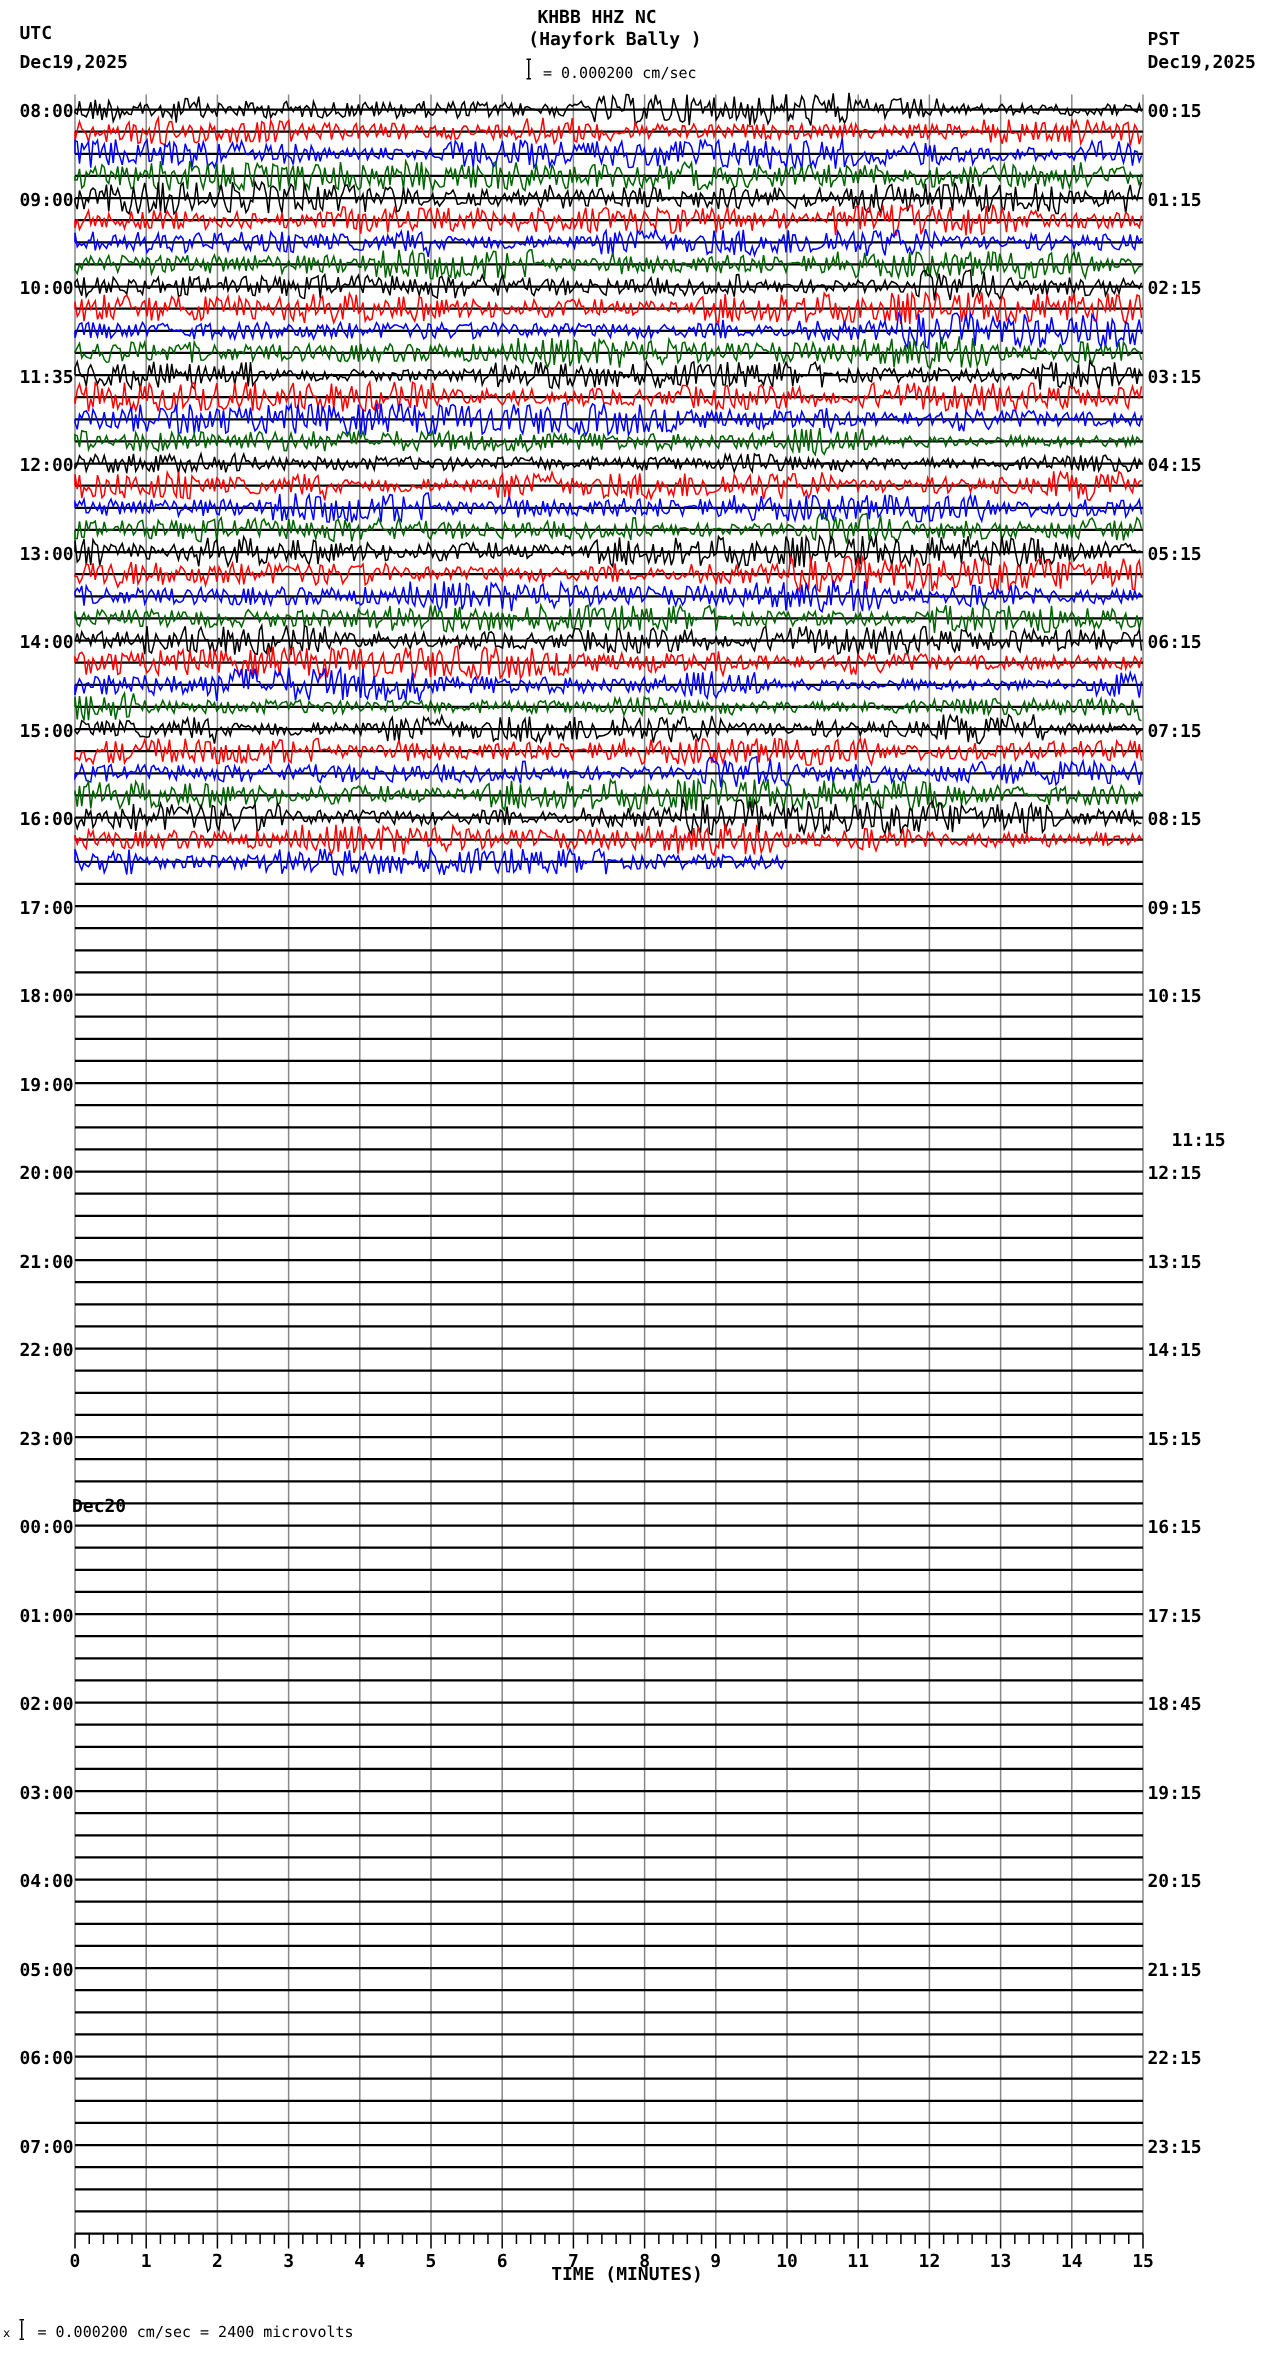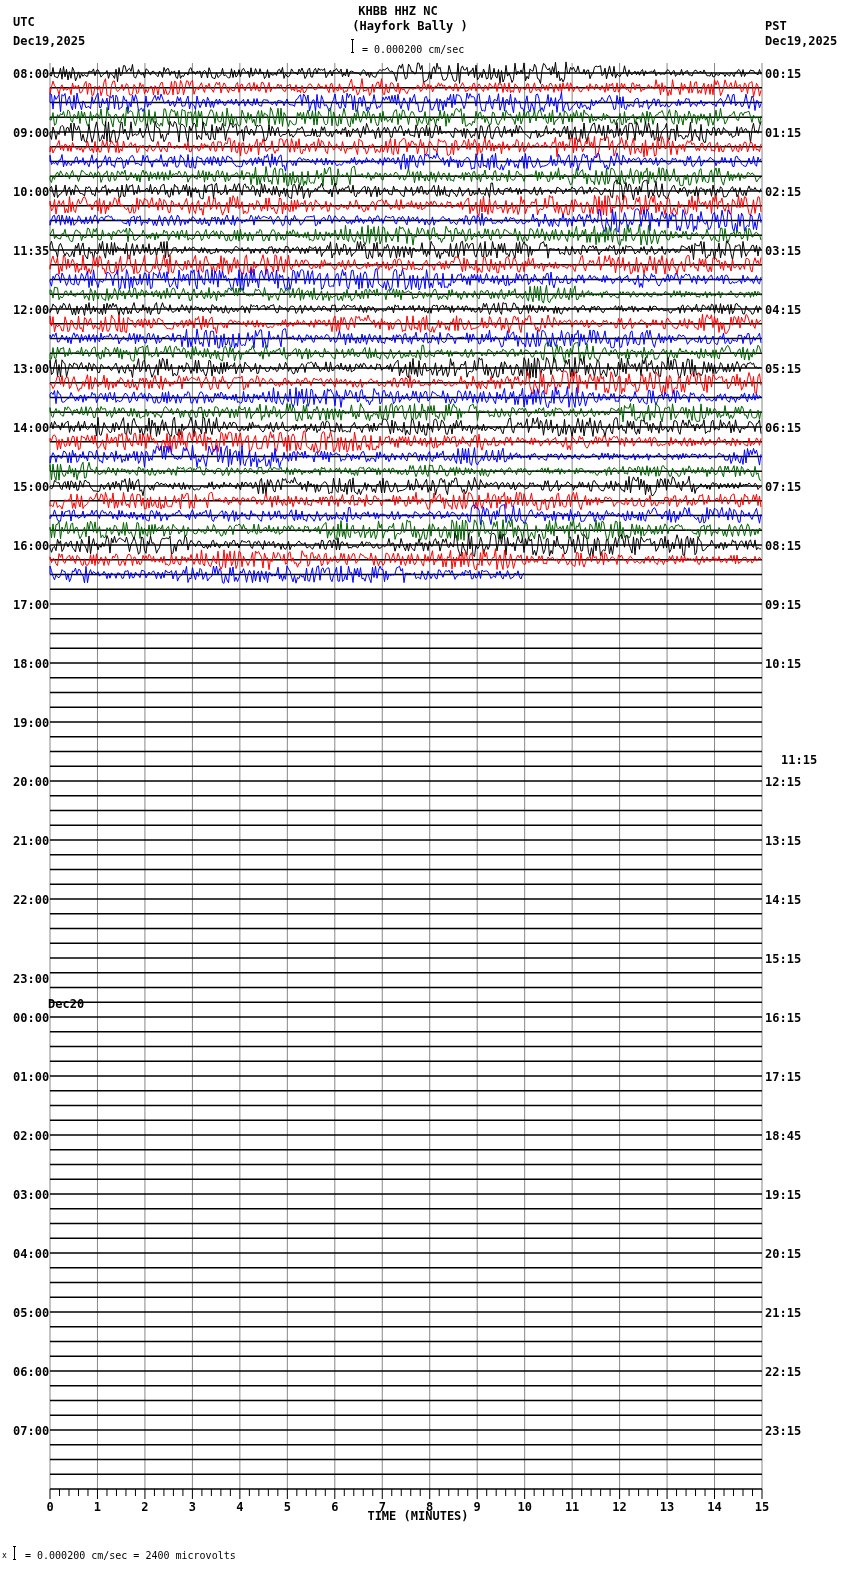--- a/index.html
+++ b/index.html
@@ -290,21 +290,21 @@
     <div class="t" style="left: 13px; top: 658px;">18:00</div>
     <div class="t" style="left: 765px; top: 658px;">10:15</div>
     <div class="t" style="left: 13px; top: 717px;">19:00</div>
     <div class="t" style="left: 781px; top: 717px; margin-top: 37px;">11:15</div>
     <div class="t" style="left: 13px; top: 776px;">20:00</div>
     <div class="t" style="left: 765px; top: 776px;">12:15</div>
     <div class="t" style="left: 13px; top: 835px;">21:00</div>
     <div class="t" style="left: 765px; top: 835px;">13:15</div>
     <div class="t" style="left: 13px; top: 894px;">22:00</div>
     <div class="t" style="left: 765px; top: 894px;">14:15</div>
-    <div class="t" style="left: 13px; top: 953px; margin-top: 20px;">23:00</div>
+    <div class="t" style="left: 13px; top: 953px;">23:00</div>
     <div class="t" style="left: 765px; top: 953px;">15:15</div>
     <div class="t" style="left: 13px; top: 1012px;">00:00</div>
     <div class="t" style="left: 13px; top: 998px; padding-left: 35px;">Dec20</div>
     <div class="t" style="left: 765px; top: 1012px;">16:15</div>
     <div class="t" style="left: 13px; top: 1071px;">01:00</div>
     <div class="t" style="left: 765px; top: 1071px;">17:15</div>
     <div class="t" style="left: 13px; top: 1130px;">02:00</div>
     <div class="t" style="left: 765px; top: 1130px;">18:45</div>
     <div class="t" style="left: 13px; top: 1189px;">03:00</div>
     <div class="t" style="left: 765px; top: 1189px;">19:15</div>

